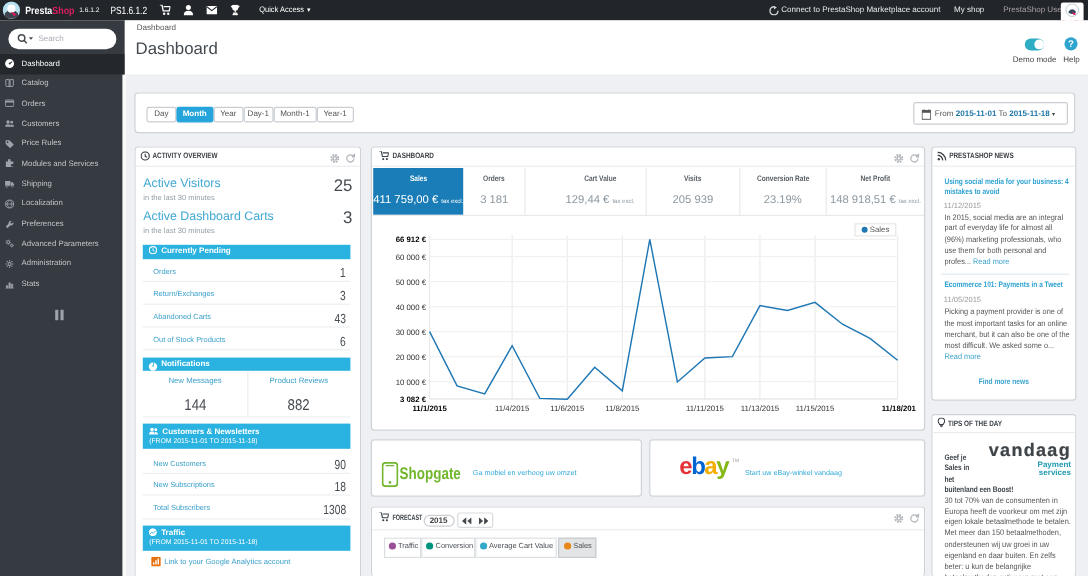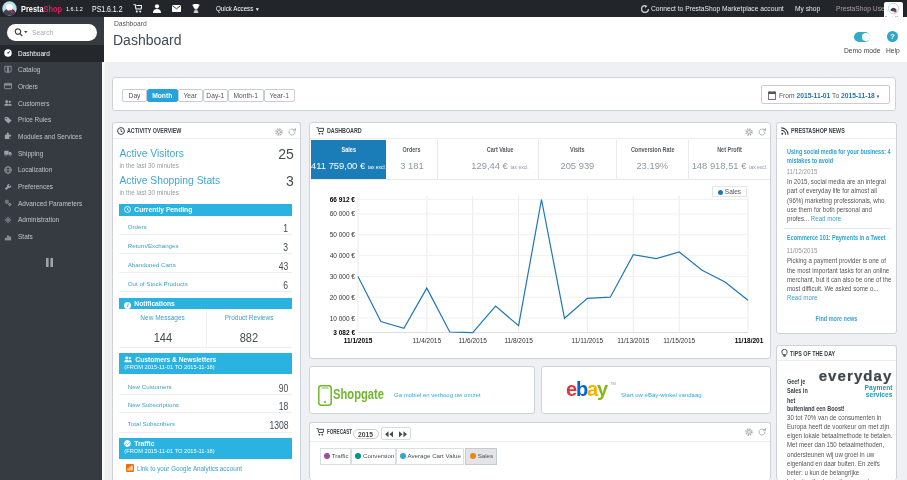--- a/index.html
+++ b/index.html
@@ -212,21 +212,21 @@
       </svg>
   <svg style="display:inline;margin-left:5px" width="8" height="8" viewBox="0 0 8 8">
         <path d="M7 4a3 3 0 11-.9-2.1L7.6 .4v2.4H5.2" fill="none" class="gi" stroke-width="1"></path>
       </svg></div>
 </div>
 
 <div id="activity">
   <span class="a" style="left:119.4px;top:148px;font-size:10.3px;color:#41a8d3">Active Visitors</span>
   <span class="a" style="right:613.3px;top:146px;font-size:14px;color:#454b50">25</span>
   <span class="a" style="left:119.4px;top:161.5px;font-size:6.3px;color:#95a0a6">in the last 30 minutes</span>
-  <span class="a" style="left:119.4px;top:175px;font-size:10.3px;color:#41a8d3">Active Shopping Stats</span>
+  <span class="a" style="left:119.4px;top:175px;font-size:10.3px;color:#41a8d3">Active Dashboard Carts</span>
   <span class="a" style="right:613.3px;top:173px;font-size:14px;color:#454b50">3</span>
   <span class="a" style="left:119.4px;top:188.8px;font-size:6.3px;color:#95a0a6">in the last 30 minutes</span>
 
   <div class="bbar" style="top:204px;height:11.5px;font-weight:bold;font-size:6.7px;line-height:11.5px;padding-left:5px"><svg style="display:inline;vertical-align:-1px;margin-right:3px" width="7" height="7" viewBox="0 0 8 8">
         <circle cx="4" cy="4" r="3.4" fill="none" stroke="#fff" stroke-width="1"></circle>
         <path d="M4 2.2V4.3L5.5 5" stroke="#fff" fill="none" stroke-width=".9"></path>
       </svg>Currently Pending</div>
   <div class="a" style="left:119.3px;top:215.5px;width:173px;height:19.9px;border-bottom:1px solid #eceff1"></div>
   <span class="a rlab" style="left:127.7px;top:222.5px">Orders</span>
   <span class="a rv" style="right:618.5px;top:221.5px">1</span>
@@ -411,19 +411,19 @@
   <div class="a nbody" style="left:10px;top:133.2px">Picking a payment provider is one of the most important tasks for an online merchant, but it can also be one of the most difficult. We asked some o...<br><span class="blu">Read more</span></div>
   <div class="a" style="left:0;top:192px;width:119px;text-align:center;font-size:6.7px;font-weight:bold;color:#3aa3cd"><span style="display:inline-block;transform:scaleX(.82)">Find more news</span></div>
 </div>
 
 <div class="a panel" style="left:775.5px;top:344.5px;width:121px;height:135.5px;border-bottom:none">
   <div class="phead" style="padding:0 4px"><svg style="vertical-align:-1.5px;margin-right:2px;display:inline" width="7" height="8" viewBox="0 0 7 8">
         <path d="M3.5 .3a2.7 2.7 0 012.7 2.7c0 1.3-1 1.8-1.2 2.7H2c-.2-.9-1.2-1.4-1.2-2.7A2.7 2.7 0 013.5 .3z" fill="none" stroke="#3c4248" stroke-width=".9"></path>
         <path d="M2.3 6.5h2.4M2.6 7.5h1.8" stroke="#3c4248" stroke-width=".8"></path>
       </svg><span class="cx">TIPS OF THE DAY</span></div>
   <div class="a" style="left:40px;top:23px;width:76px;text-align:right">
-    <div style="font-size:15px;font-weight:bold;color:#3f4449;letter-spacing:1.1px;line-height:14px;-webkit-text-stroke:.2px #3f4449">everyday</div>
+    <div style="font-size:15px;font-weight:bold;color:#3f4449;letter-spacing:1.1px;line-height:14px;-webkit-text-stroke:.2px #3f4449">vandaag</div>
     <div style="font-size:6.7px;font-weight:bold;color:#1f9ab0;line-height:7.6px;margin-top:1px">Payment<br>services</div>
   </div>
   <div class="a" style="left:10px;top:31px;width:34px;font-size:6.7px;font-weight:bold;color:#3c4248;line-height:9.6px;transform:scaleX(.82);transform-origin:0 0">Geef je Sales in het</div>
   <div class="a" style="left:10px;top:59.5px;width:128px;font-size:6.7px;font-weight:bold;color:#3c4248;transform:scaleX(.82);transform-origin:0 0">buitenland een Boost!</div>
   <div class="a nbody" style="left:10px;top:67.5px">30 tot 70% van de consumenten in Europa heeft de voorkeur om met zijn eigen lokale betaalmethode te betalen. Met meer dan 150 betaalmethoden, ondersteunen wij uw groei in uw eigenland en daar buiten. En zelfs beter: u kun de belangrijke betaalmethoden activeren met een...</div>
 </div>
 
 </body></html>

